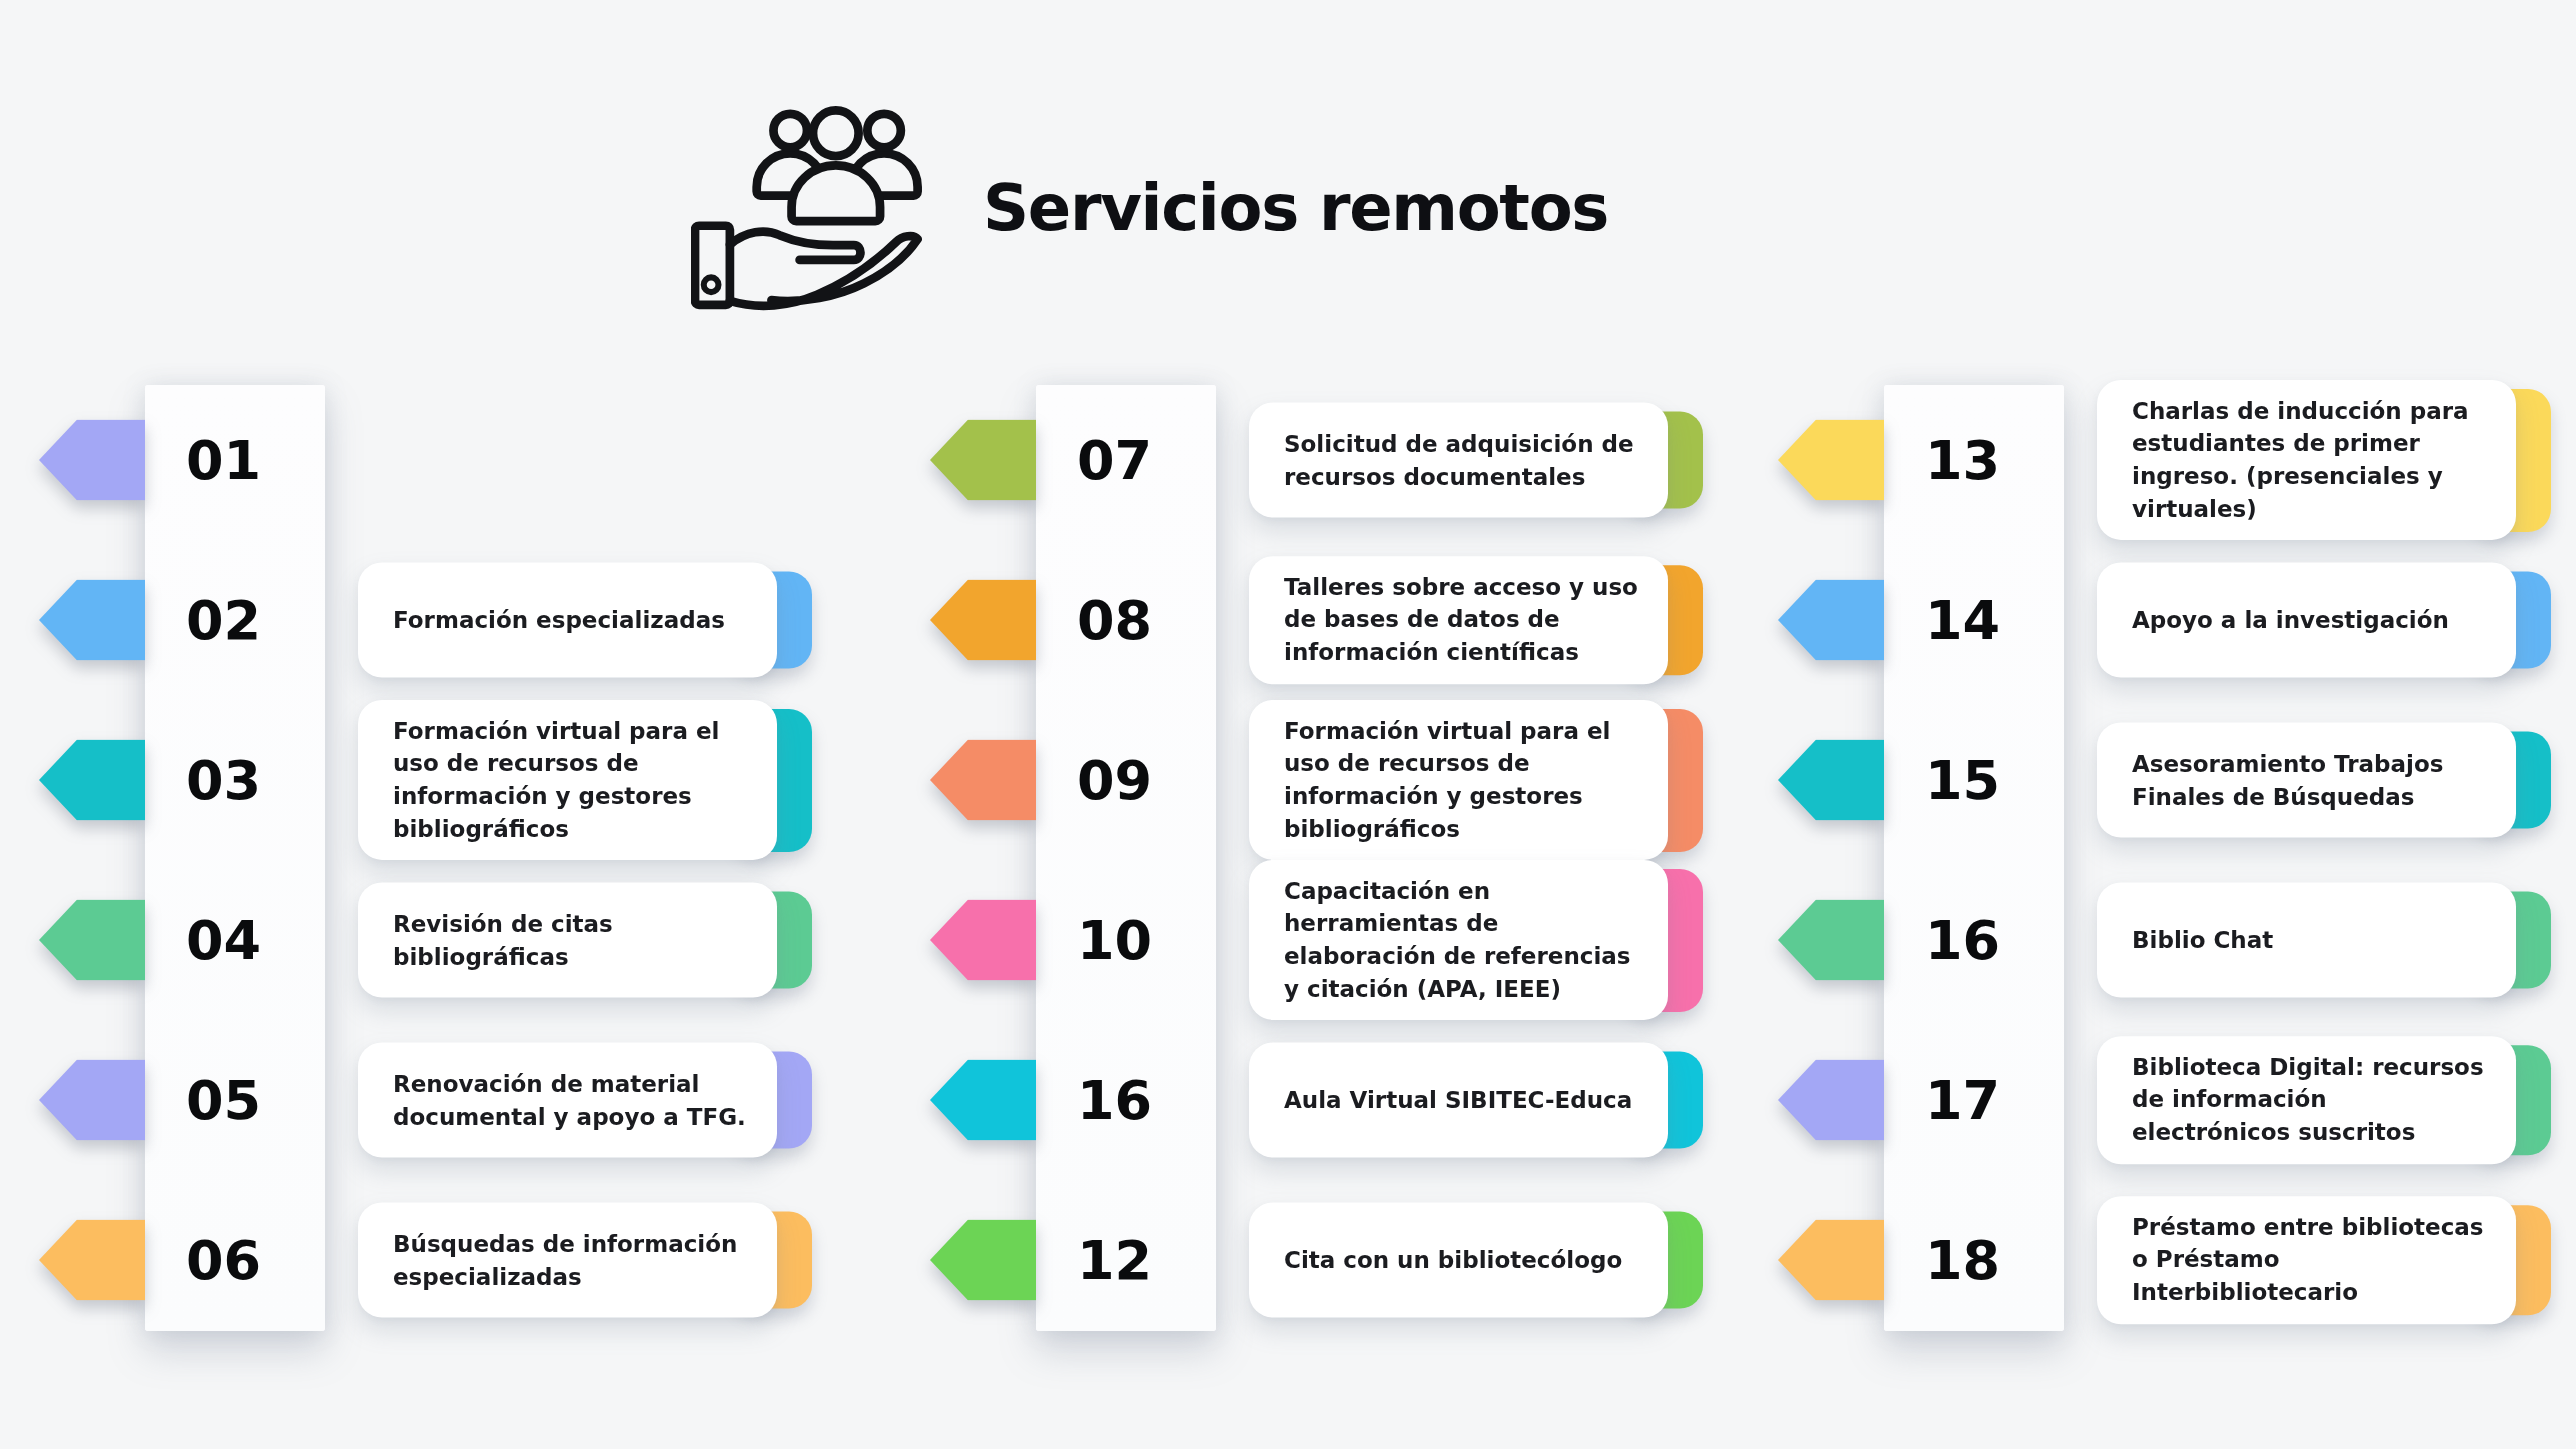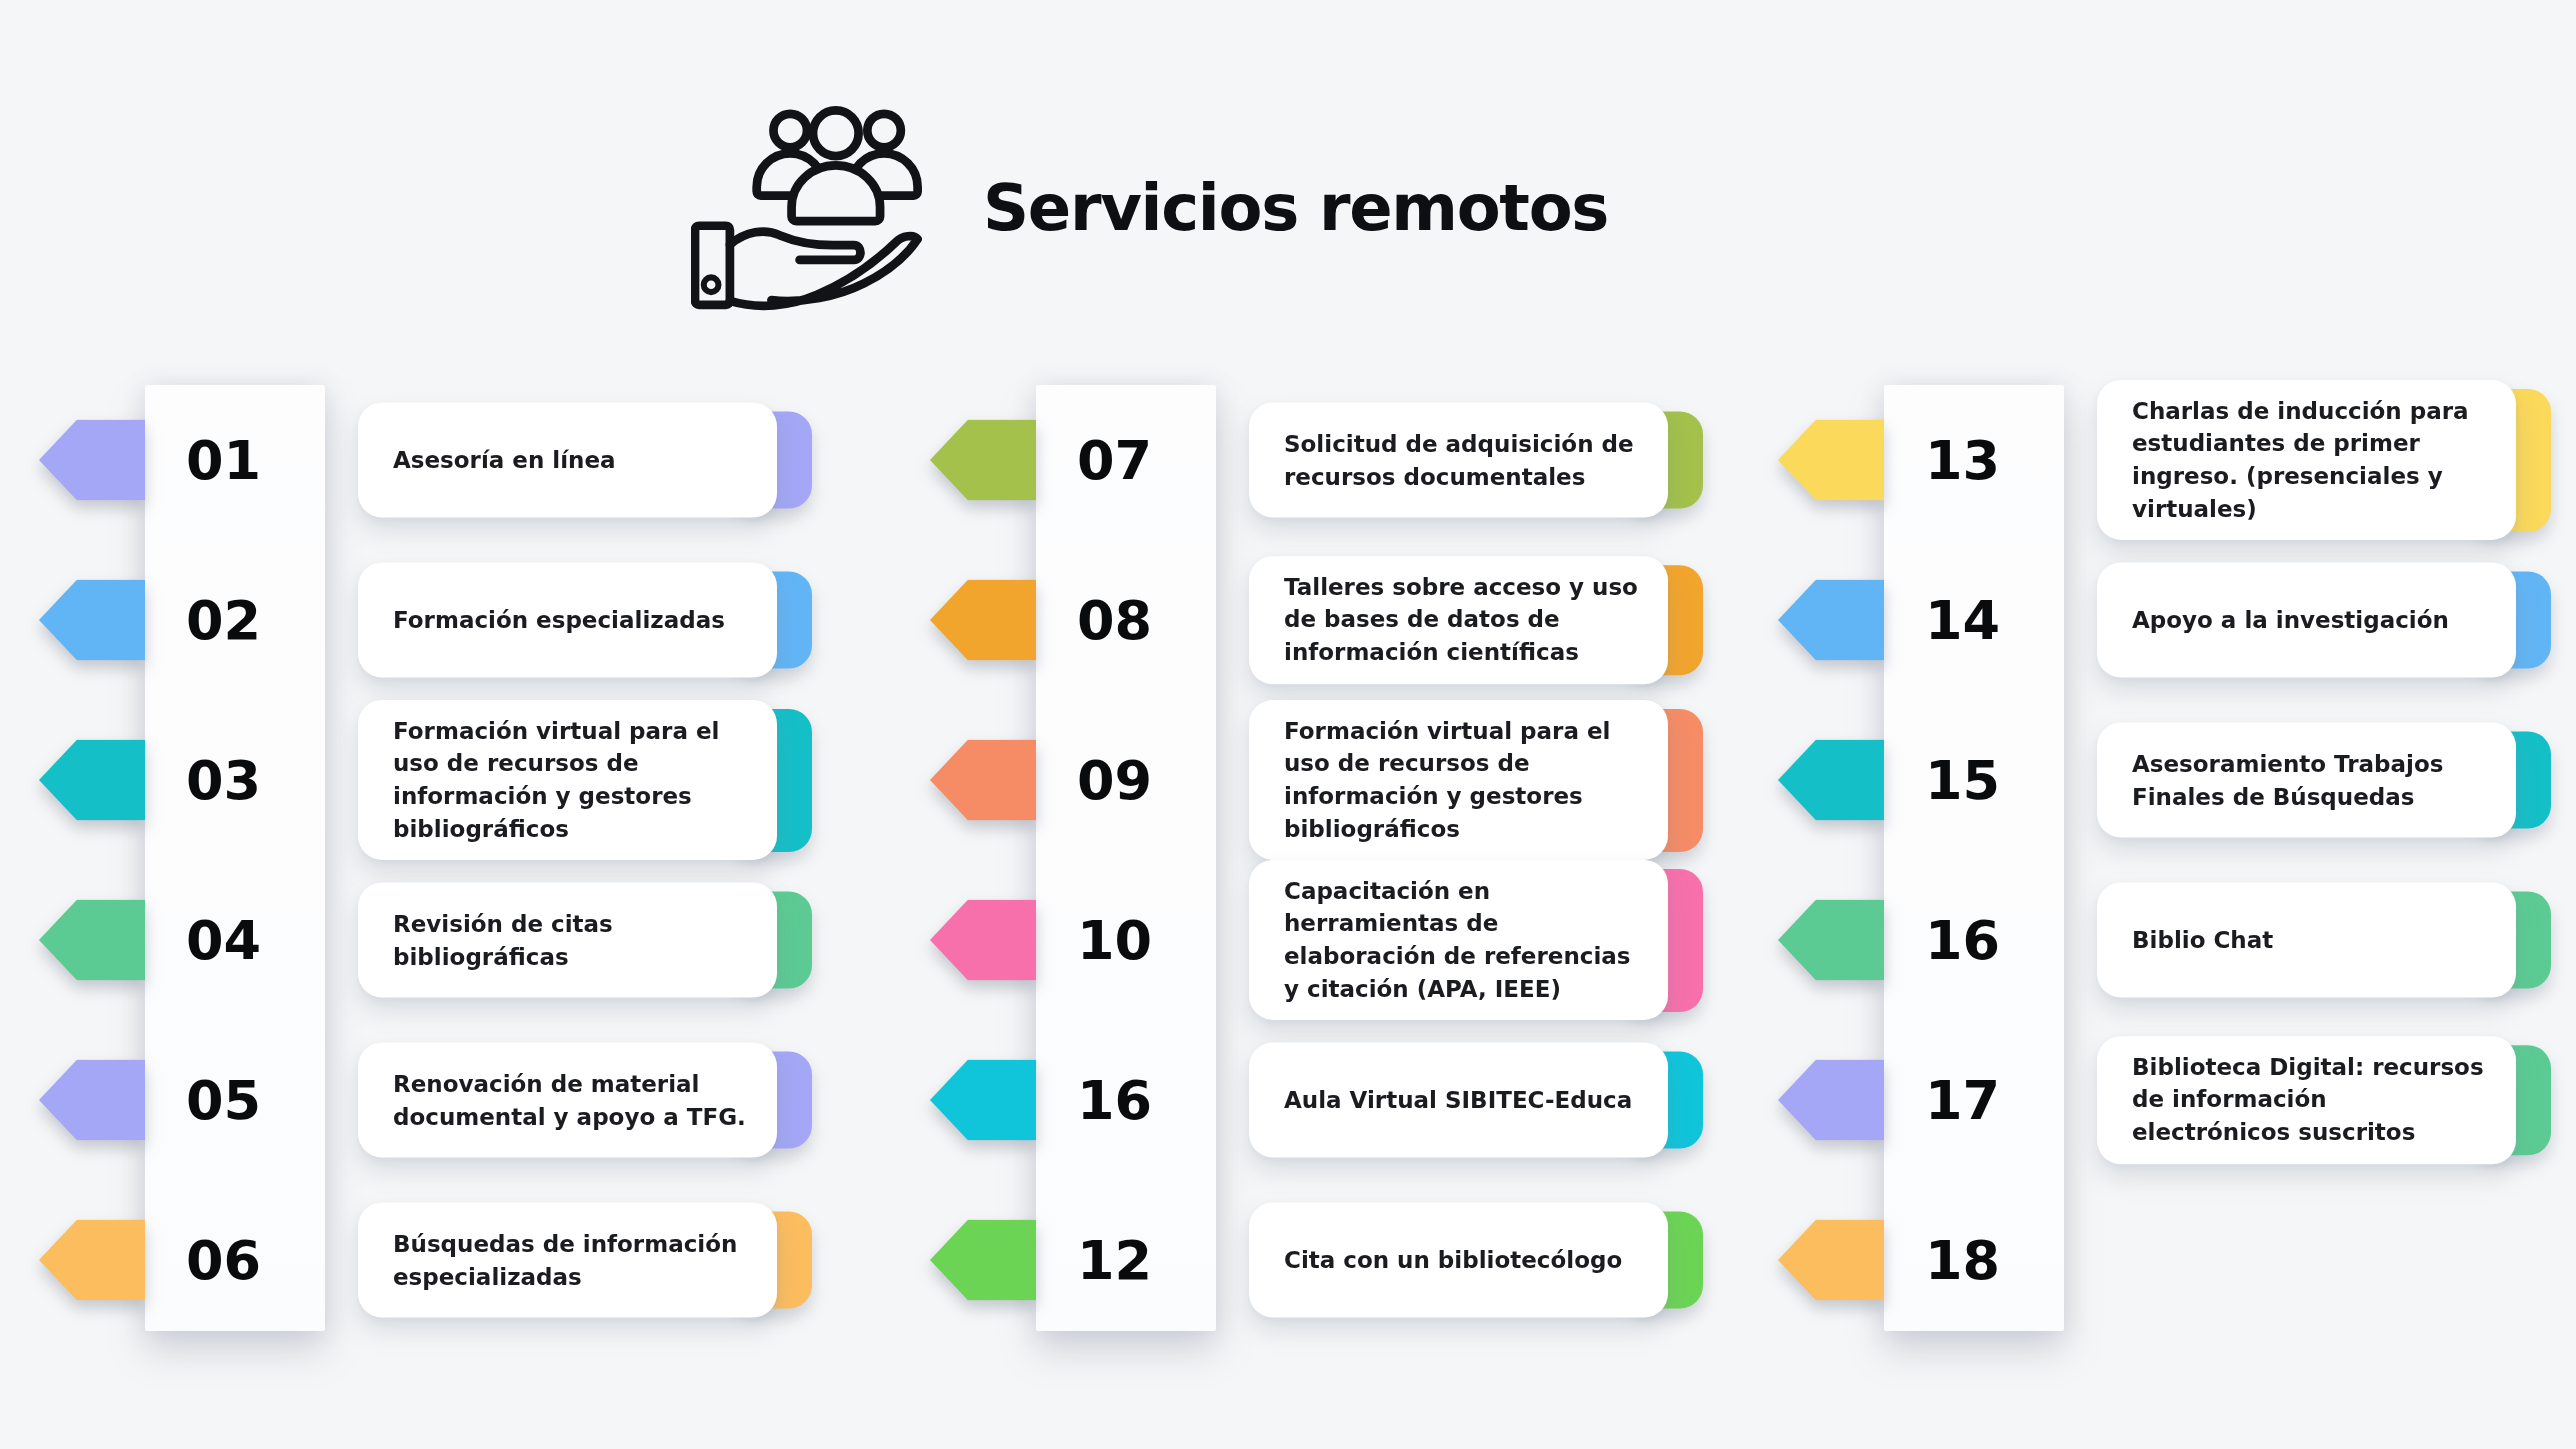--- a/index.html
+++ b/index.html
@@ -145,26 +145,20 @@
     </div>
     <h1 class="title">Servicios remotos</h1>
   </header>
 
   <main class="board">
       <div class="column" style="left: 39px;">
         <div class="strip"></div>
         <div class="item" style="--arrow: #a3a7f5; --tab: #a3a7f5;">
     <span class="arrow"></span>
     <span class="num">01</span>
-    <div class="cardwrap">
-      <span class="tab"></span>
-      <div class="card">
-        <span class="card-text">Asesoría en línea</span>
-      </div>
-    </div>
   </div>
         <div class="item" style="--arrow: #62b5f5; --tab: #62b5f5;">
     <span class="arrow"></span>
     <span class="num">02</span>
     <div class="cardwrap">
       <span class="tab"></span>
       <div class="card">
         <span class="card-text">Formación especializadas</span>
       </div>
     </div>
@@ -321,17 +315,23 @@
     <div class="cardwrap">
       <span class="tab"></span>
       <div class="card">
         <span class="card-text">Biblioteca Digital: recursos de información electrónicos suscritos</span>
       </div>
     </div>
   </div>
         <div class="item" style="--arrow: #fcbd5f; --tab: #fcbd5f;">
     <span class="arrow"></span>
     <span class="num">18</span>
+    <div class="cardwrap">
+      <span class="tab"></span>
+      <div class="card">
+        <span class="card-text">Préstamo entre bibliotecas o Préstamo Interbibliotecario</span>
+      </div>
+    </div>
   </div>
       </div>
     </main>
 </div>
 
 
 </body></html>

